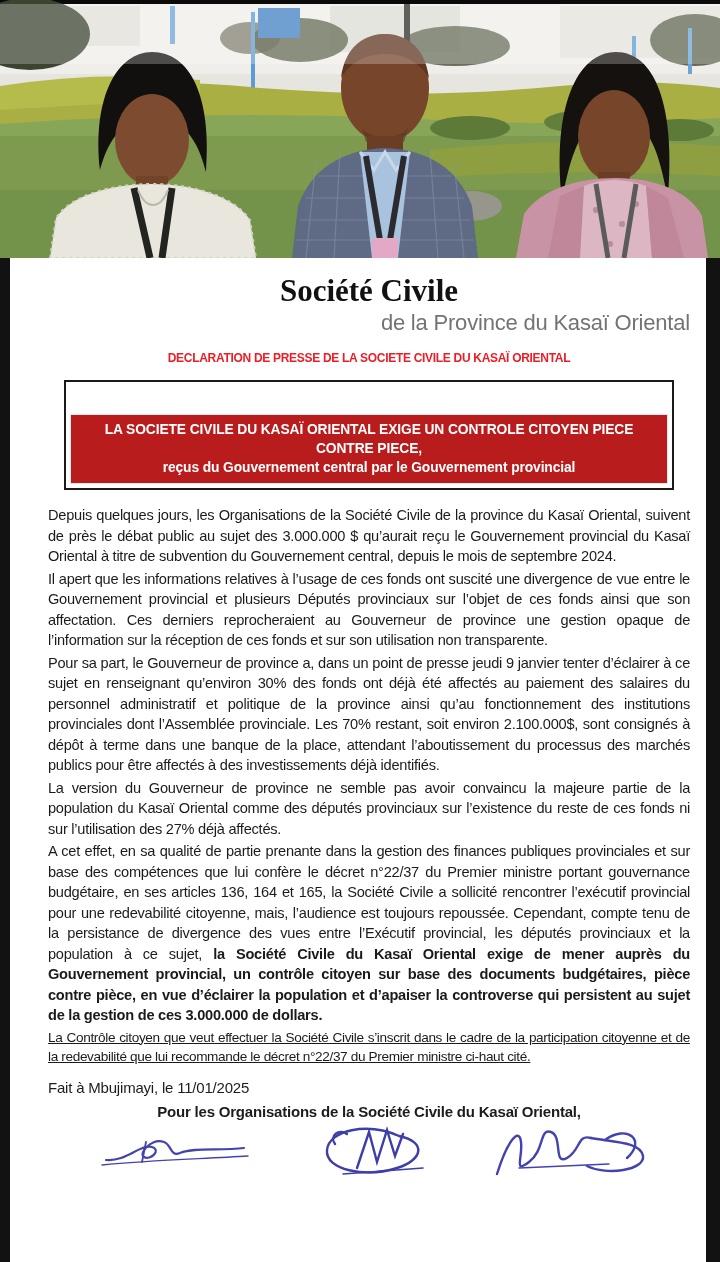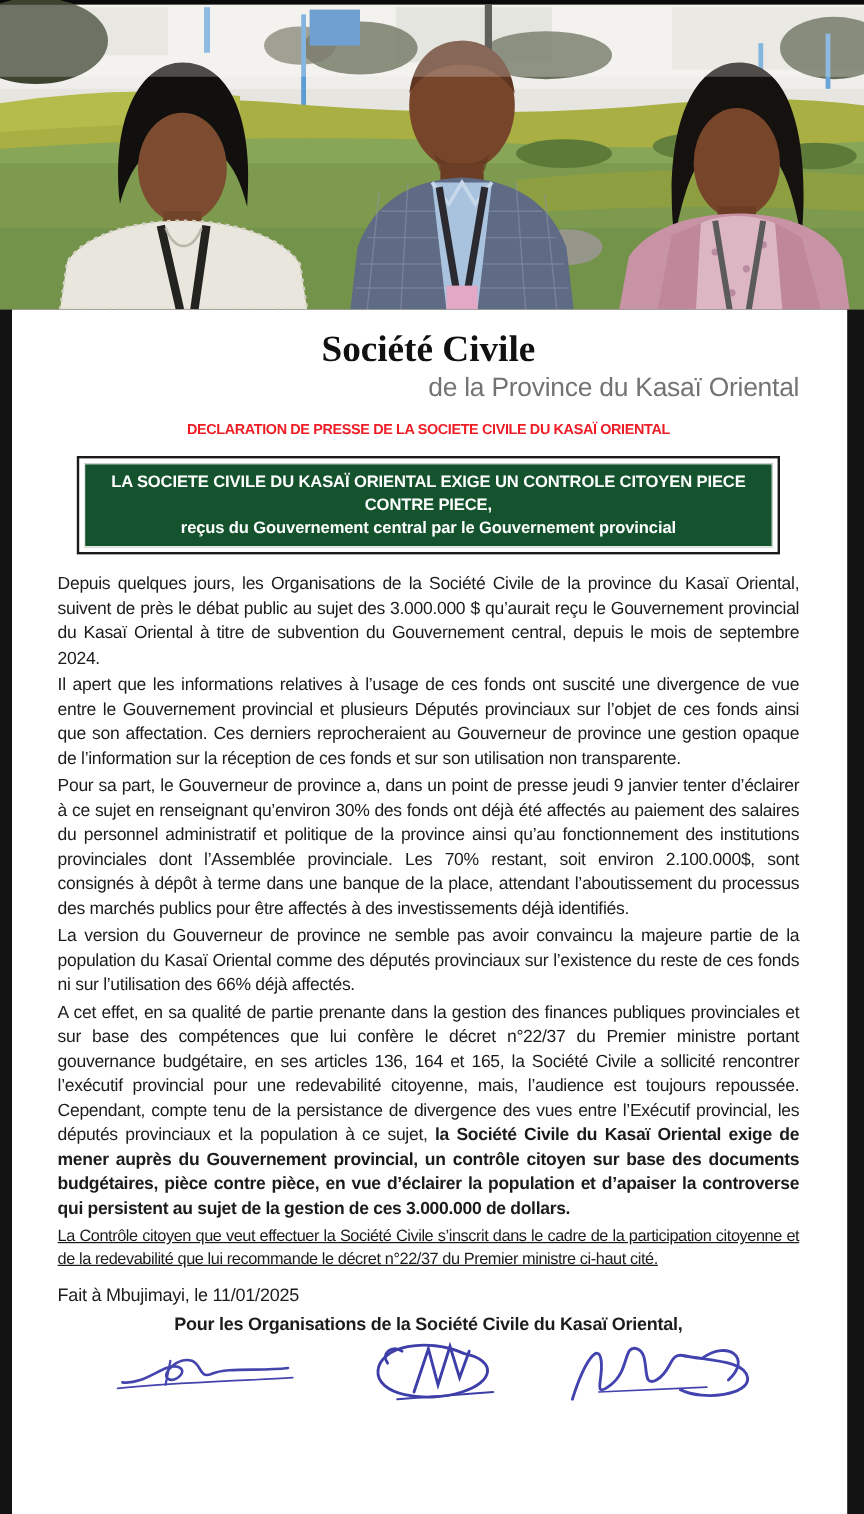--- a/index.html
+++ b/index.html
@@ -10,21 +10,21 @@
   }
   
   .photo-banner{position:relative;width:720px;height:258px;background:#000;}
   .photo-banner svg{display:block;}
   
   .scan{
     position:relative;width:720px;height:1004px;background:#121212;
   }
   .page{
     position:absolute;left:10px;right:14px;top:0;bottom:0;background:#ffffff;
-    padding:16px 40px 0 38px;box-sizing:border-box;
+    padding:16px 16px 0 38px;box-sizing:border-box;
   }
   .org-title{
     font-family:"Liberation Serif",serif;font-weight:700;font-size:31px;
     text-align:center;line-height:34px;color:#111;
   }
   .org-subtitle{
     font-size:22px;text-align:right;line-height:26px;color:#737373;margin-top:2px;
     letter-spacing:-0.2px;
   }
   .phone-line{
@@ -153,30 +153,30 @@
 
   <div class="scan">
     <div class="page">
 
       <div class="org-title">Société Civile</div>
       <div class="org-subtitle">de la Province du Kasaï Oriental</div>
 
       <div class="press-title" id="press-title" style="color: rgb(238, 28, 37);">DECLARATION DE PRESSE DE LA SOCIETE CIVILE DU KASAÏ ORIENTAL</div>
 
       <div class="banner-box">
-        <div class="banner-inner" id="banner-inner" style="background: #14532d; color: rgb(255, 255, 255);">
+        <div class="banner-inner" id="banner-inner" style="background: #b91c1c; color: rgb(255, 255, 255); margin-top: 28px;">
           <div>LA SOCIETE CIVILE DU KASAÏ ORIENTAL EXIGE UN CONTROLE CITOYEN PIECE CONTRE PIECE,</div>
           <div>reçus du Gouvernement central par le Gouvernement provincial</div>
         </div>
       </div>
 
       <p class="para first">Depuis quelques jours, les Organisations de la Société Civile de la province du Kasaï Oriental, suivent de près le débat public au sujet des 3.000.000 $ qu’aurait reçu le Gouvernement provincial du Kasaï Oriental à titre de subvention du Gouvernement central, depuis le mois de septembre 2024.</p>
       <p class="para">Il apert que les informations relatives à l’usage de ces fonds ont suscité une divergence de vue entre le Gouvernement provincial et plusieurs Députés provinciaux sur l’objet de ces fonds ainsi que son affectation. Ces derniers reprocheraient au Gouverneur de province une gestion opaque de l’information sur la réception de ces fonds et sur son utilisation non transparente.</p>
       <p class="para">Pour sa part, le Gouverneur de province a, dans un point de presse jeudi 9 janvier tenter d’éclairer à ce sujet en renseignant qu’environ 30% des fonds ont déjà été affectés au paiement des salaires du personnel administratif et politique de la province ainsi qu’au fonctionnement des institutions provinciales dont l’Assemblée provinciale. Les 70% restant, soit environ 2.100.000$, sont consignés à dépôt à terme dans une banque de la place, attendant l’aboutissement du processus des marchés publics pour être affectés à des investissements déjà identifiés.</p>
-      <p class="para">La version du Gouverneur de province ne semble pas avoir convaincu la majeure partie de la population du Kasaï Oriental comme des députés provinciaux sur l’existence du reste de ces fonds ni sur l’utilisation des 66% déjà affectés.</p>
+      <p class="para">La version du Gouverneur de province ne semble pas avoir convaincu la majeure partie de la population du Kasaï Oriental comme des députés provinciaux sur l’existence du reste de ces fonds ni sur l’utilisation des 27% déjà affectés.</p>
       <p class="para"><span>A cet effet, en sa qualité de partie prenante dans la gestion des finances publiques provinciales et sur base des compétences que lui confère le décret n°22/37 du Premier ministre portant gouvernance budgétaire, en ses articles 136, 164 et 165, la Société Civile a sollicité rencontrer l’exécutif provincial pour une redevabilité citoyenne, mais, l’audience est toujours repoussée. Cependant, compte tenu de la persistance de divergence des vues entre l’Exécutif provincial, les députés provinciaux et la population à ce sujet, </span><strong>la Société Civile du Kasaï Oriental exige de mener auprès du Gouvernement provincial, un contrôle citoyen sur base des documents budgétaires, pièce contre pièce, en vue d’éclairer la population et d’apaiser la controverse qui persistent au sujet de la gestion de ces 3.000.000 de dollars.</strong></p>
       <p class="para small">La Contrôle citoyen que veut effectuer la Société Civile s’inscrit dans le cadre de la participation citoyenne et de la redevabilité que lui recommande le décret n°22/37 du Premier ministre ci-haut cité.</p>
 
       <div class="place-date">Fait à Mbujimayi, le 11/01/2025</div>
       <div class="on-behalf">Pour les Organisations de la Société Civile du Kasaï Oriental,</div>
 
       <div class="signature-row">
 
         <div class="signatory">
           <div class="sig-ink">

